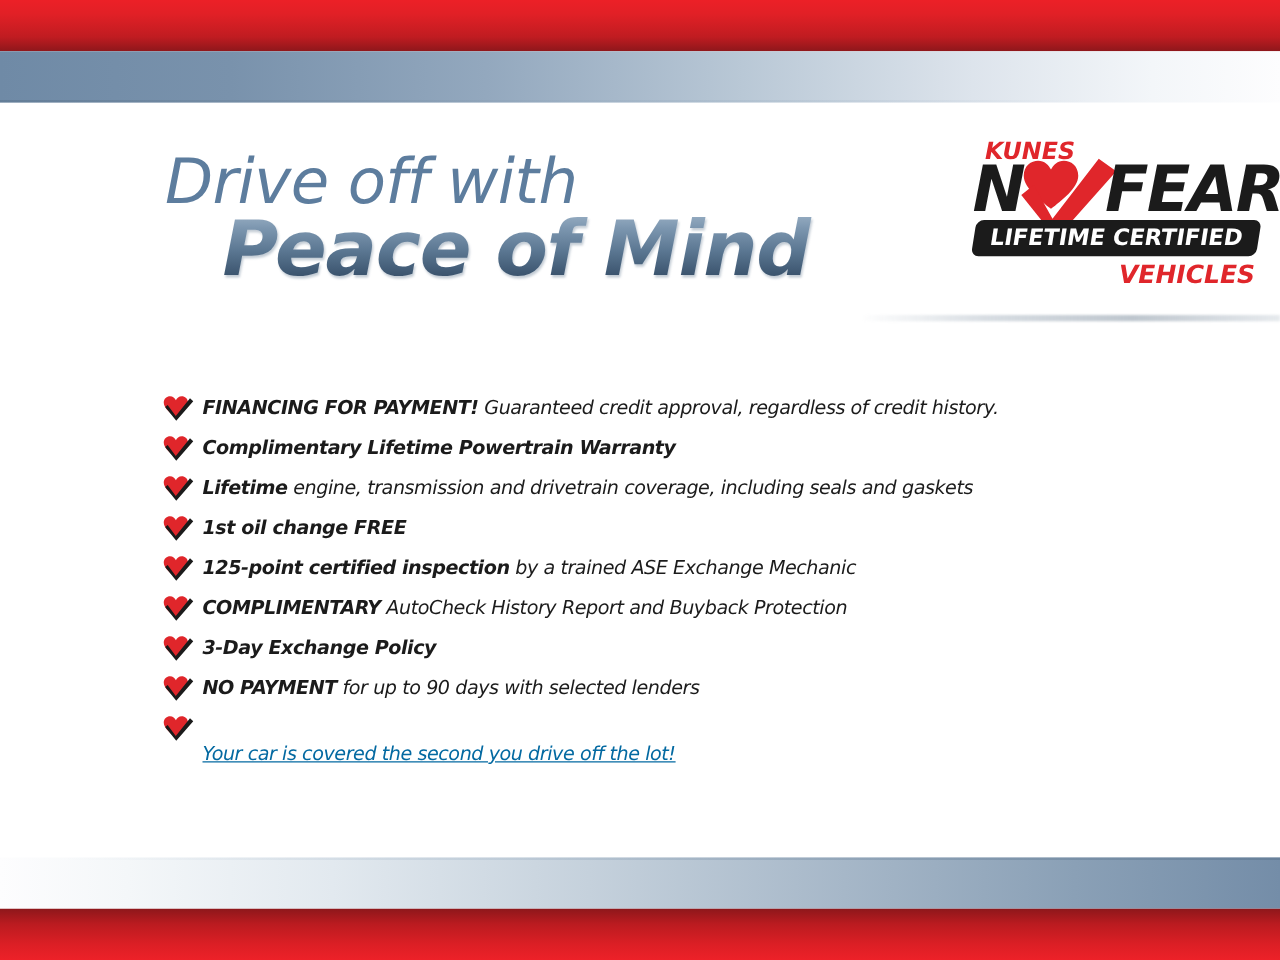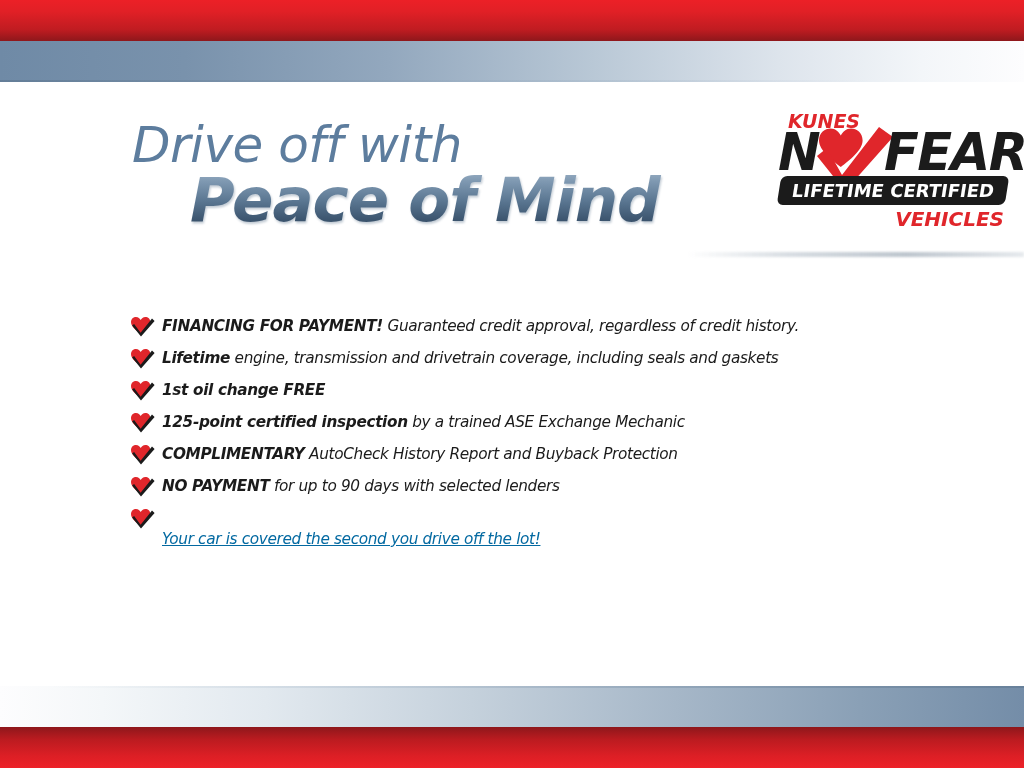--- a/index.html
+++ b/index.html
@@ -98,21 +98,21 @@
     text-shadow: 1px 1px 0 rgba(255,255,255,.85);
     white-space: nowrap;
   }
   .headline-line2 {
     font-family: "DejaVu Sans", sans-serif;
     font-size: 61px;
     line-height: 64px;
     font-style: italic;
     font-weight: 700;
     letter-spacing: -1px;
-    margin-left: 58px;
+    margin-left: 46px;
     margin-top: -4px;
     white-space: nowrap;
     background-image: linear-gradient(to bottom, #9fb4c8 0%, #7d97b0 22%, #5a7691 52%, #3d5670 80%, #30465e 100%);
     -webkit-background-clip: text;
     background-clip: text;
     color: transparent;
     -webkit-text-fill-color: transparent;
     filter: drop-shadow(1px 2px 1px rgba(120,140,160,.45));
   }
 
@@ -307,20 +307,29 @@
     <div class="feature-row">
       <span class="feature-icon">
         <svg width="25" height="21" viewBox="0 0 25 21" xmlns="http://www.w3.org/2000/svg">
           <path d="M1 6.2 C1 2.8 3.5 1 6 1 C8.3 1 9.9 2.5 10.7 4.1 C11.5 2.5 13.1 1 15.4 1 C17.9 1 20.4 2.8 20.4 6.2 C20.4 10.6 14.3 15.1 10.7 18 C7.1 15.1 1 10.6 1 6.2 Z" fill="#e0262b"></path>
           <path d="M4.1 8.0 L10.6 16.8 L22.0 2.6 L24.6 4.9 L11.0 20.6 L2.1 9.6 Z" fill="#1b1b1b"></path>
         </svg>
       </span>
       <span class="feature-text"><span class="b">FINANCING FOR PAYMENT!</span><span class="n"> Guaranteed credit approval, regardless of credit history.</span></span>
     </div>
 
+    <div class="feature-row">
+      <span class="feature-icon">
+        <svg width="25" height="21" viewBox="0 0 25 21" xmlns="http://www.w3.org/2000/svg">
+          <path d="M1 6.2 C1 2.8 3.5 1 6 1 C8.3 1 9.9 2.5 10.7 4.1 C11.5 2.5 13.1 1 15.4 1 C17.9 1 20.4 2.8 20.4 6.2 C20.4 10.6 14.3 15.1 10.7 18 C7.1 15.1 1 10.6 1 6.2 Z" fill="#e0262b"></path>
+          <path d="M4.1 8.0 L10.6 16.8 L22.0 2.6 L24.6 4.9 L11.0 20.6 L2.1 9.6 Z" fill="#1b1b1b"></path>
+        </svg>
+      </span>
+      <span class="feature-text"><span class="b">Complimentary Lifetime Powertrain Warranty</span><span class="n"></span></span>
+    </div>
 
     <div class="feature-row">
       <span class="feature-icon">
         <svg width="25" height="21" viewBox="0 0 25 21" xmlns="http://www.w3.org/2000/svg">
           <path d="M1 6.2 C1 2.8 3.5 1 6 1 C8.3 1 9.9 2.5 10.7 4.1 C11.5 2.5 13.1 1 15.4 1 C17.9 1 20.4 2.8 20.4 6.2 C20.4 10.6 14.3 15.1 10.7 18 C7.1 15.1 1 10.6 1 6.2 Z" fill="#e0262b"></path>
           <path d="M4.1 8.0 L10.6 16.8 L22.0 2.6 L24.6 4.9 L11.0 20.6 L2.1 9.6 Z" fill="#1b1b1b"></path>
         </svg>
       </span>
       <span class="feature-text"><span class="b">Lifetime</span><span class="n"> engine, transmission and drivetrain coverage, including seals and gaskets</span></span>
     </div>
@@ -348,20 +357,29 @@
     <div class="feature-row">
       <span class="feature-icon">
         <svg width="25" height="21" viewBox="0 0 25 21" xmlns="http://www.w3.org/2000/svg">
           <path d="M1 6.2 C1 2.8 3.5 1 6 1 C8.3 1 9.9 2.5 10.7 4.1 C11.5 2.5 13.1 1 15.4 1 C17.9 1 20.4 2.8 20.4 6.2 C20.4 10.6 14.3 15.1 10.7 18 C7.1 15.1 1 10.6 1 6.2 Z" fill="#e0262b"></path>
           <path d="M4.1 8.0 L10.6 16.8 L22.0 2.6 L24.6 4.9 L11.0 20.6 L2.1 9.6 Z" fill="#1b1b1b"></path>
         </svg>
       </span>
       <span class="feature-text"><span class="b">COMPLIMENTARY</span><span class="n"> AutoCheck History Report and Buyback Protection</span></span>
     </div>
 
+    <div class="feature-row">
+      <span class="feature-icon">
+        <svg width="25" height="21" viewBox="0 0 25 21" xmlns="http://www.w3.org/2000/svg">
+          <path d="M1 6.2 C1 2.8 3.5 1 6 1 C8.3 1 9.9 2.5 10.7 4.1 C11.5 2.5 13.1 1 15.4 1 C17.9 1 20.4 2.8 20.4 6.2 C20.4 10.6 14.3 15.1 10.7 18 C7.1 15.1 1 10.6 1 6.2 Z" fill="#e0262b"></path>
+          <path d="M4.1 8.0 L10.6 16.8 L22.0 2.6 L24.6 4.9 L11.0 20.6 L2.1 9.6 Z" fill="#1b1b1b"></path>
+        </svg>
+      </span>
+      <span class="feature-text"><span class="b">3-Day Exchange Policy</span><span class="n"></span></span>
+    </div>
 
     <div class="feature-row">
       <span class="feature-icon">
         <svg width="25" height="21" viewBox="0 0 25 21" xmlns="http://www.w3.org/2000/svg">
           <path d="M1 6.2 C1 2.8 3.5 1 6 1 C8.3 1 9.9 2.5 10.7 4.1 C11.5 2.5 13.1 1 15.4 1 C17.9 1 20.4 2.8 20.4 6.2 C20.4 10.6 14.3 15.1 10.7 18 C7.1 15.1 1 10.6 1 6.2 Z" fill="#e0262b"></path>
           <path d="M4.1 8.0 L10.6 16.8 L22.0 2.6 L24.6 4.9 L11.0 20.6 L2.1 9.6 Z" fill="#1b1b1b"></path>
         </svg>
       </span>
       <span class="feature-text"><span class="b">NO PAYMENT</span><span class="n"> for up to 90 days with selected lenders</span></span>
     </div>

